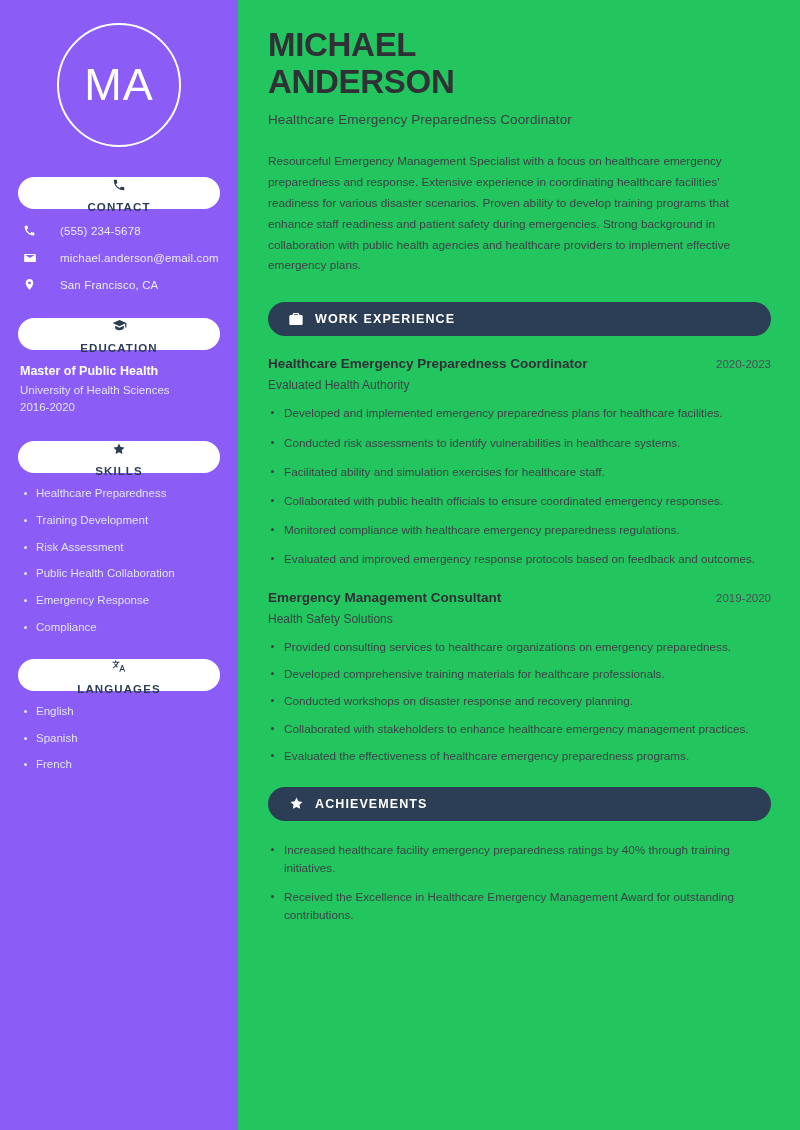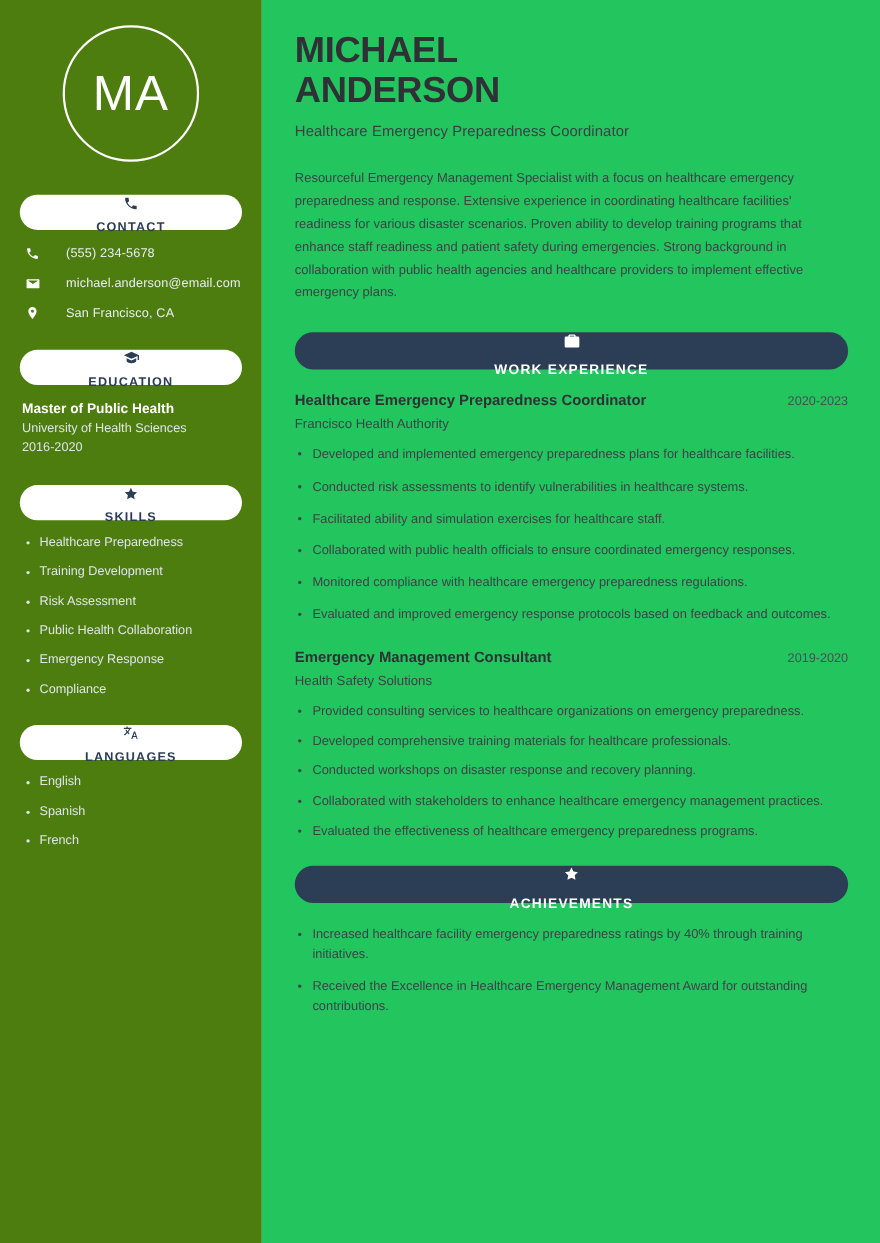--- a/index.html
+++ b/index.html
@@ -18,21 +18,21 @@
     height: 1130px;
     display: flex;
     background: #f5f5f5;
     overflow: hidden;
   }
 
   
   .sidebar {
     width: 238px;
     min-width: 238px;
-    background: #4d7c0f;
+    background: #8b5cf6;
     color: #ffffff;
     padding: 20px 18px 40px 18px;
   }
 
   .monogram-wrap {
     display: flex;
     justify-content: center;
     align-items: center;
     margin-top: 3px;
     margin-bottom: 30px;
@@ -172,21 +172,20 @@
 
   .section-pill {
     background: #2c3e56;
     border-radius: 999px;
     height: 34px;
     display: flex;
     align-items: center;
     gap: 11px;
     padding: 0 20px;
     margin-bottom: 20px;
-    flex-direction: column;
   }
   .section-pill .label {
     color: #ffffff;
     font-size: 12.5px;
     font-weight: bold;
     letter-spacing: 1.1px;
   }
   .section-pill .pill-icon { width: 16px; height: 16px; flex: 0 0 16px; }
 
   .job { margin-bottom: 22px; }
@@ -351,21 +350,21 @@
           </svg>
       </span>
       <span class="label">WORK EXPERIENCE</span>
     </div>
 
     <div class="job">
       <div class="job-head">
         <div class="job-title">Healthcare Emergency Preparedness Coordinator</div>
         <div class="job-dates">2020-2023</div>
       </div>
-      <div class="job-company">Francisco Health Authority</div>
+      <div class="job-company">Evaluated Health Authority</div>
       <ul class="bullets">
         <li>Developed and implemented emergency preparedness plans for healthcare facilities.</li>
         <li>Conducted risk assessments to identify vulnerabilities in healthcare systems.</li>
         <li>Facilitated ability and simulation exercises for healthcare staff.</li>
         <li>Collaborated with public health officials to ensure coordinated emergency responses.</li>
         <li>Monitored compliance with healthcare emergency preparedness regulations.</li>
         <li>Evaluated and improved emergency response protocols based on feedback and outcomes.</li>
       </ul>
     </div>
 

